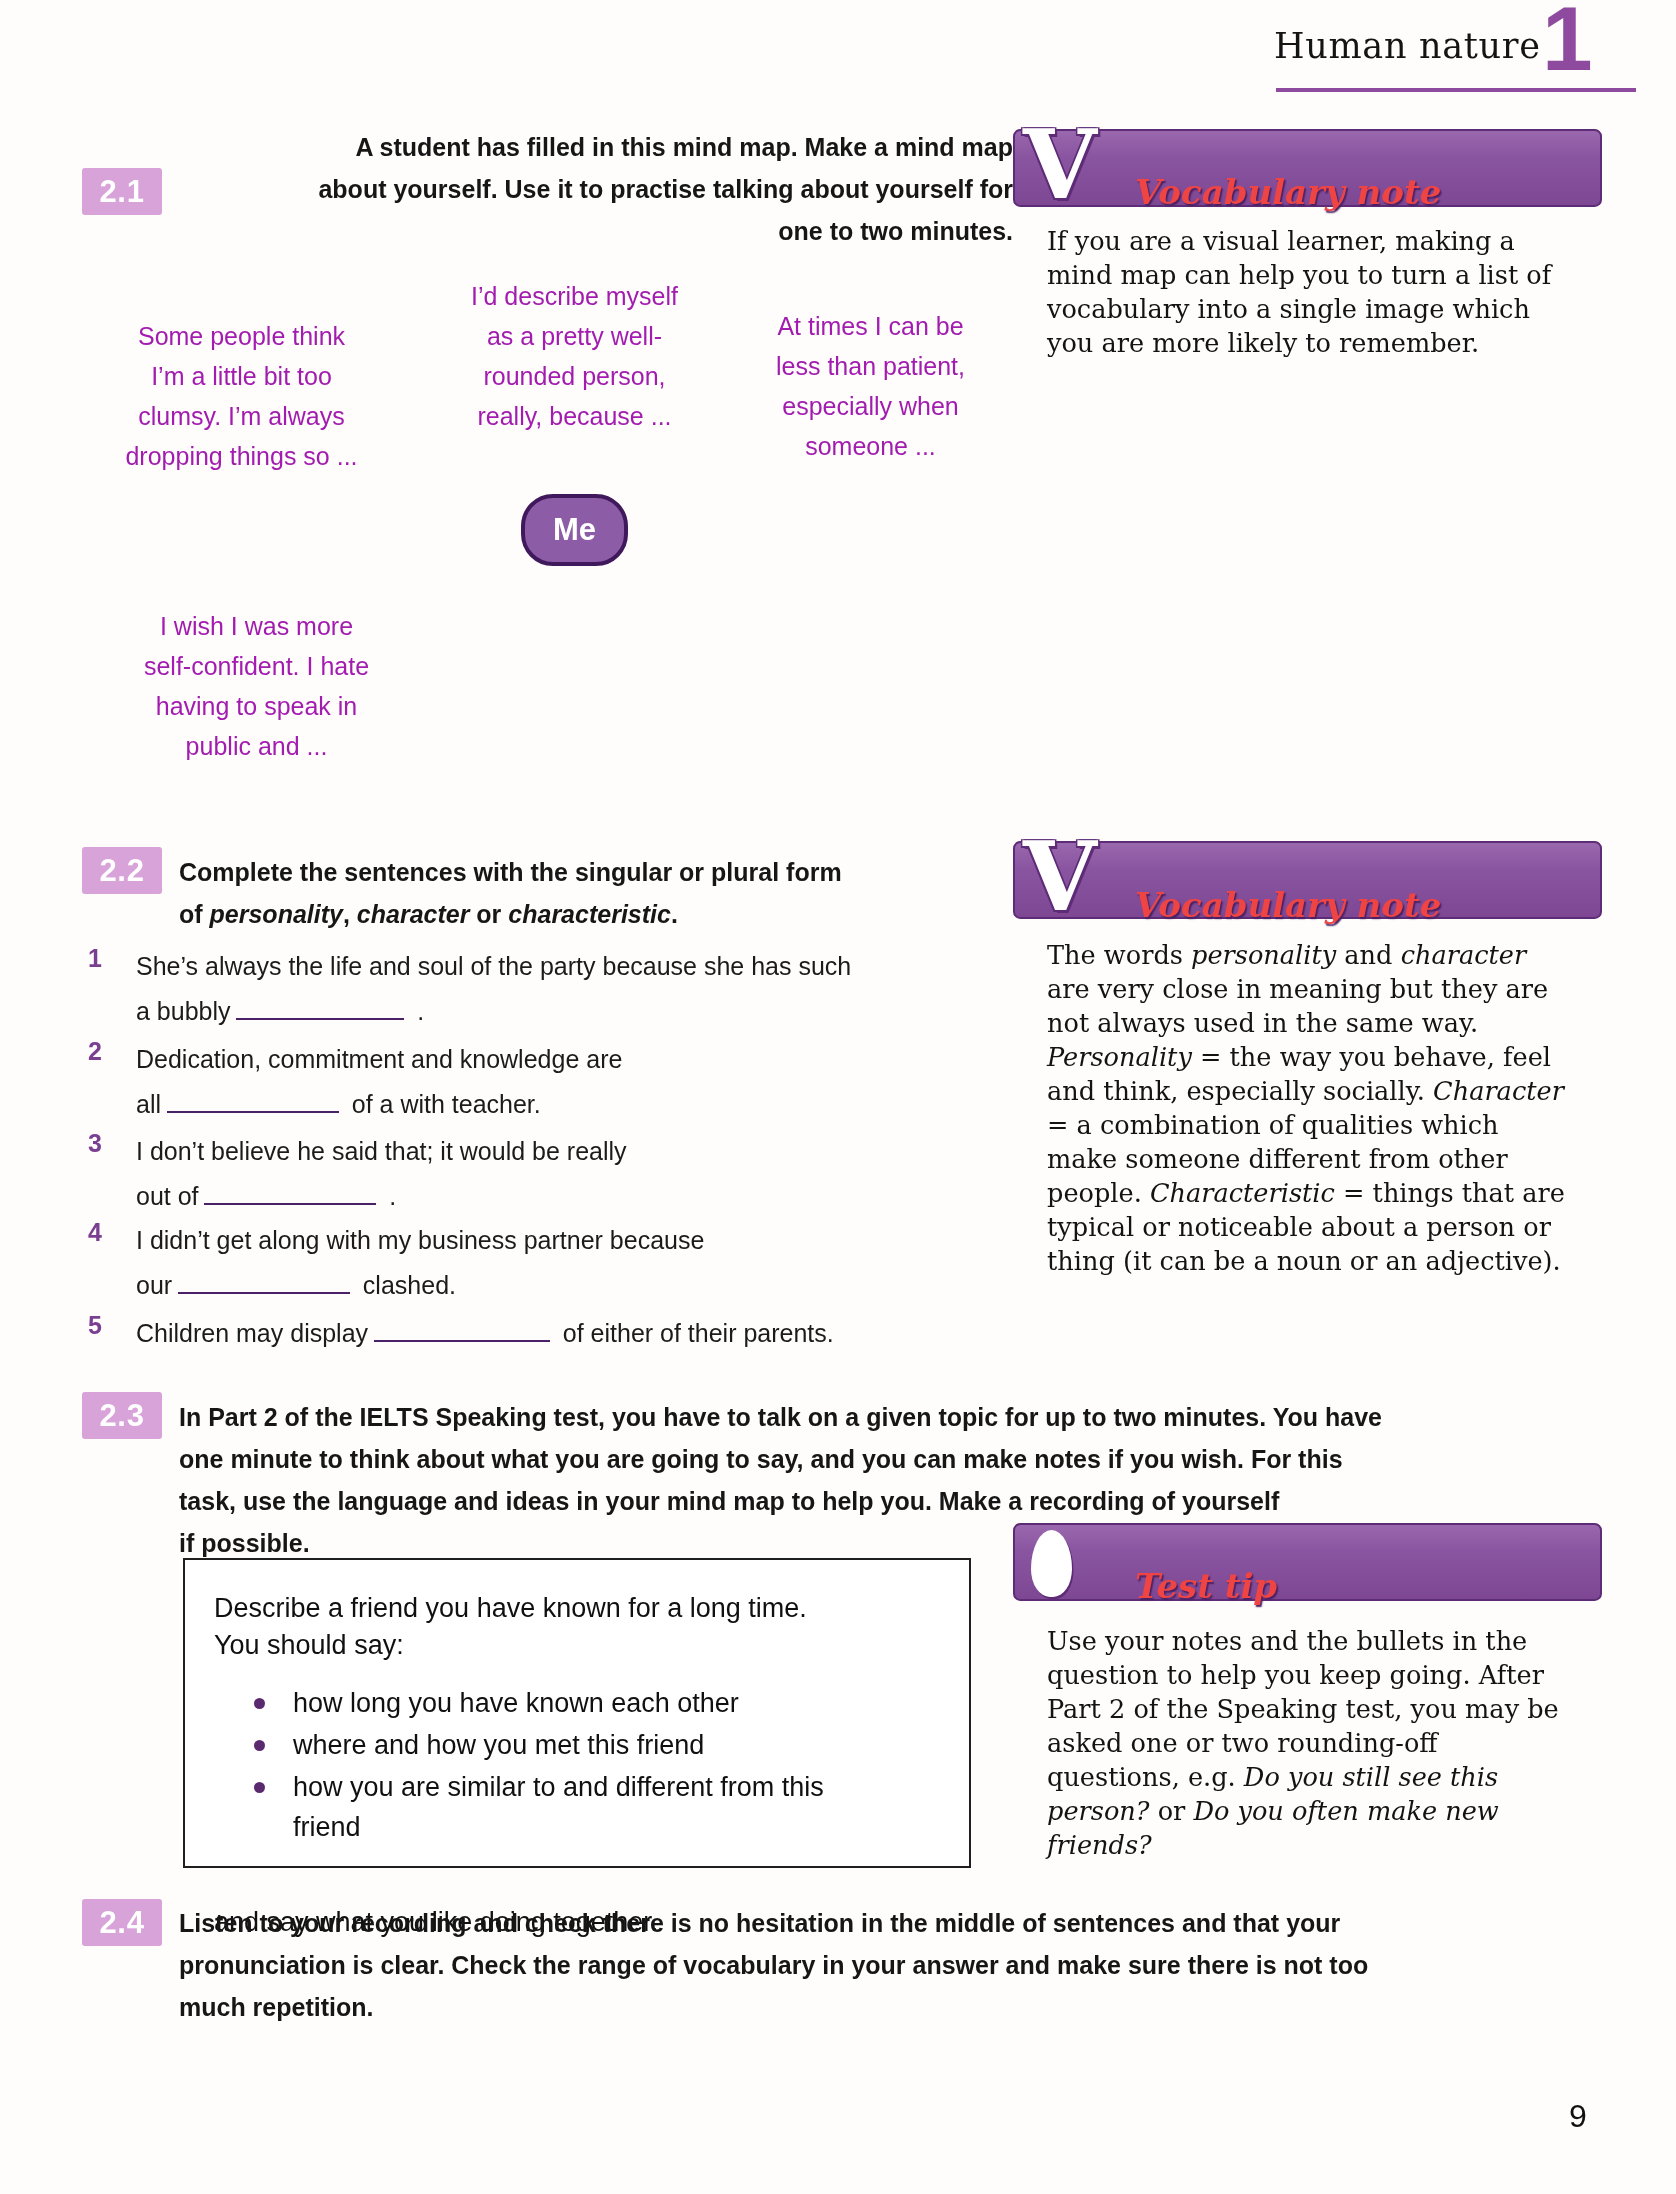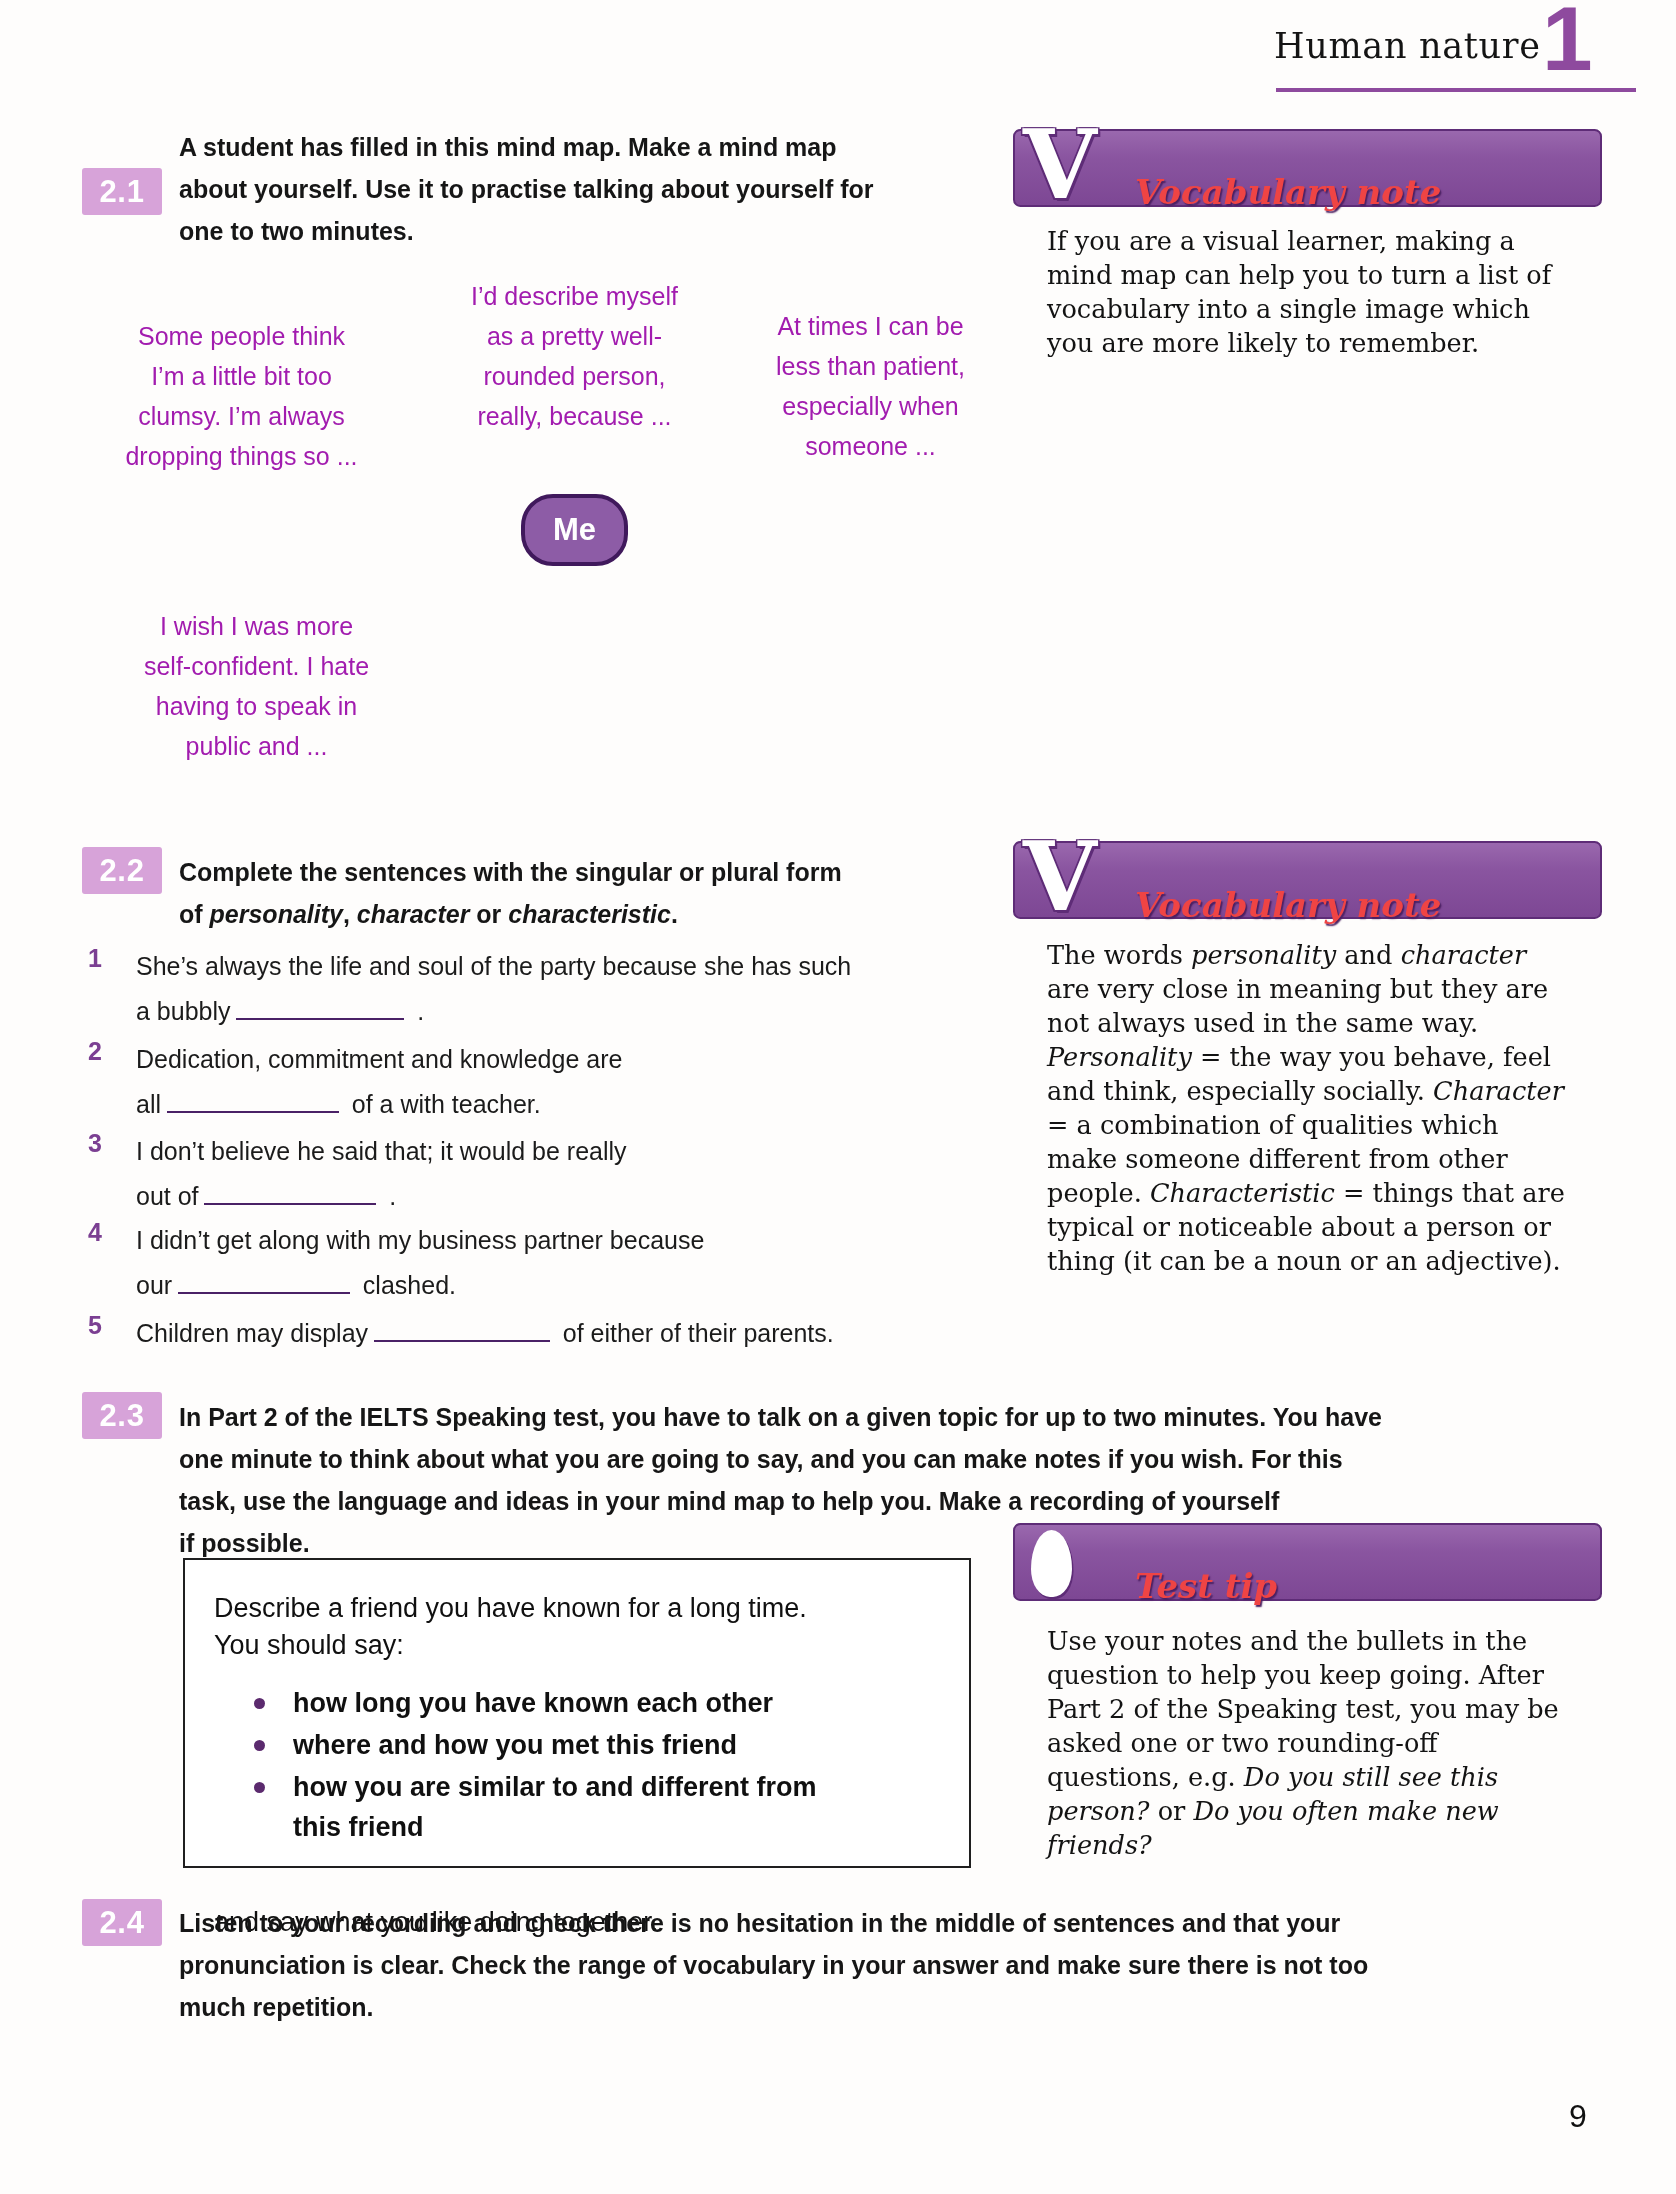--- a/index.html
+++ b/index.html
@@ -53,38 +53,38 @@
   .list-text{width:870px;line-height:45px;}
   .blank{display:inline-block;width:165px;border-bottom:2.9px solid #4a2166;margin:0 5.9px;}
   
   .task-card{
     position:absolute;left:183px;top:1558px;width:788px;height:310px;background:#ffffff;
     border:2.9px solid #1f1f1f;box-sizing:border-box;font-size:27px;color:#101010;
   }
   .card-title{position:absolute;left:29px;top:28px;width:731px;line-height:41px;}
   .card-intro{position:absolute;left:29px;top:70px;}
   .card-bullets{position:absolute;left:69px;top:123px;}
-  .card-bullet-row{display:flex;margin-bottom:2.2px;font-weight:bold;}
+  .card-bullet-row{display:flex;margin-bottom:2.2px;}
   .bullet-dot{flex:none;width:11px;height:11px;border-radius:50%;background:#5b2a6e;margin:14.6px 28px 0 0;}
   .bullet-text{width:541px;line-height:40px;}
   .card-outro{position:absolute;left:29px;top:347px;}
   
   .page-number{position:absolute;left:1569px;top:2098px;font-size:32px;color:#111111;}
 </style>
 </head>
 <body>
 
 <div class="page">
 
   <div class="chapter-title">Human nature</div>
   <div class="chapter-number">1</div>
   <div class="chapter-underline"></div>
 
   <div class="badge" style="left:82px;top:121px;margin-top:47px;">2.1</div>
-  <div class="instr" style="left:179px;top:126px;width:834px;">A student has filled in this mind map. Make a mind map
+  <div class="instr" style="left:179px;top:126px;width:834px;text-align:right;">A student has filled in this mind map. Make a mind map
 about yourself. Use it to practise talking about yourself for
 one to two minutes.</div>
 
   <div class="mm-node" style="left:88px;top:316px;width:307px;">Some people think
 I’m a little bit too
 clumsy. I’m always
 dropping things so ...</div>
   <div class="mm-node" style="left:443px;top:276px;width:263px;">I’d describe myself
 as a pretty well-
 rounded person,

